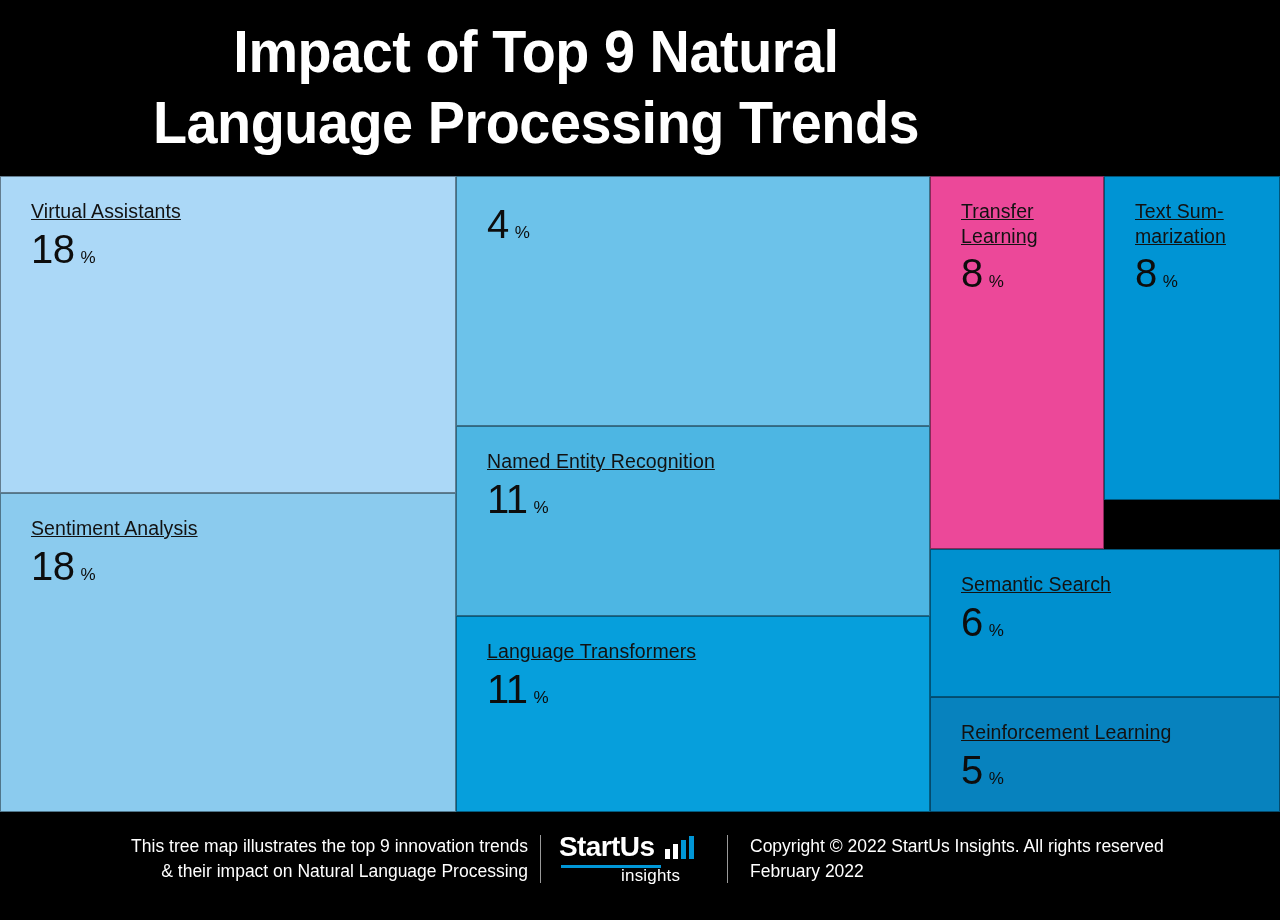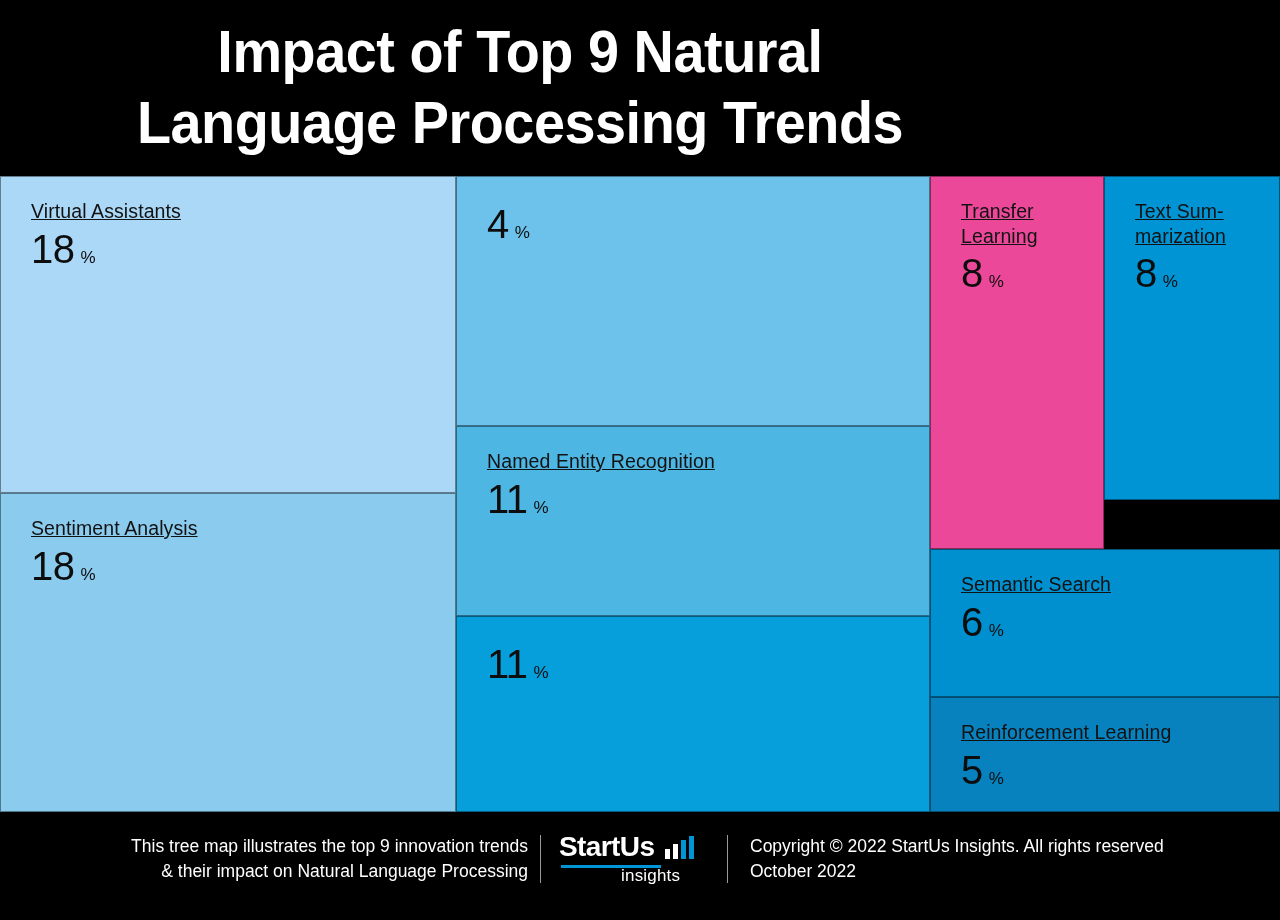--- a/index.html
+++ b/index.html
@@ -17,21 +17,21 @@
   .page {
     position: relative;
     width: 1280px;
     height: 920px;
     background: #000000;
   }
 
   
   .title-block {
     position: absolute;
-    left: 0;
+    left: 16px;
     top: 0;
     width: 1040px;
     height: 176px;
     display: flex;
     align-items: center;
     text-align: center;
   }
   .title-text {
     color: #ffffff;
     font-family: "Liberation Sans", sans-serif;
@@ -243,20 +243,21 @@
         <div class="cell-label">Named Entity Recognition</div>
         <div class="cell-value">
           <span>11</span>
           <span class="cell-unit">%</span>
         </div>
       </div>
     </div>
 
     <div class="cell" id="cell-4" style="background: rgb(6, 159, 220);">
       <div class="cell-inner">
+        <div class="cell-label">Language Transformers</div>
         <div class="cell-value">
           <span>11</span>
           <span class="cell-unit">%</span>
         </div>
       </div>
     </div>
 
     <div class="cell" id="cell-5" style="background: #ec4899;">
       <div class="cell-inner">
         <div class="cell-label">Transfer
@@ -314,18 +315,18 @@
             <i></i>
             <i></i>
             <i></i>
           </div>
           <div class="logo-rule"></div>
           <div class="logo-sub">insights</div>
         </div>
       </div>
       <div class="footer-divider"></div>
       <div class="footer-copy">Copyright © 2022 StartUs Insights. All rights reserved
-October 2022</div>
+February 2022</div>
     </div>
 
   </div>
 
 </div>
 
 </body></html>

